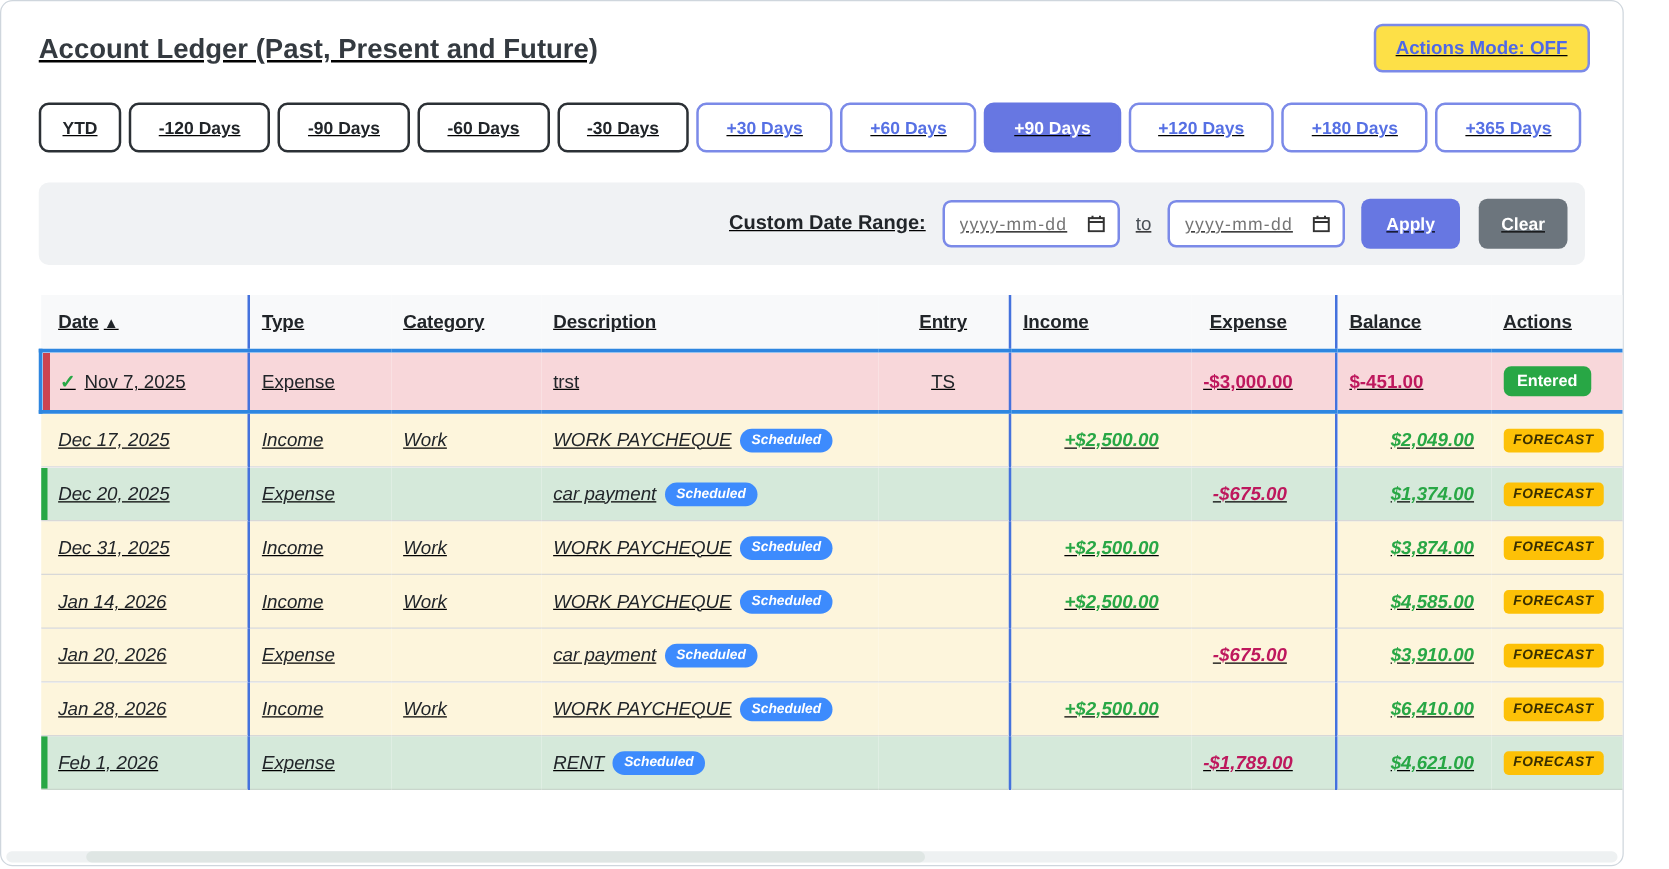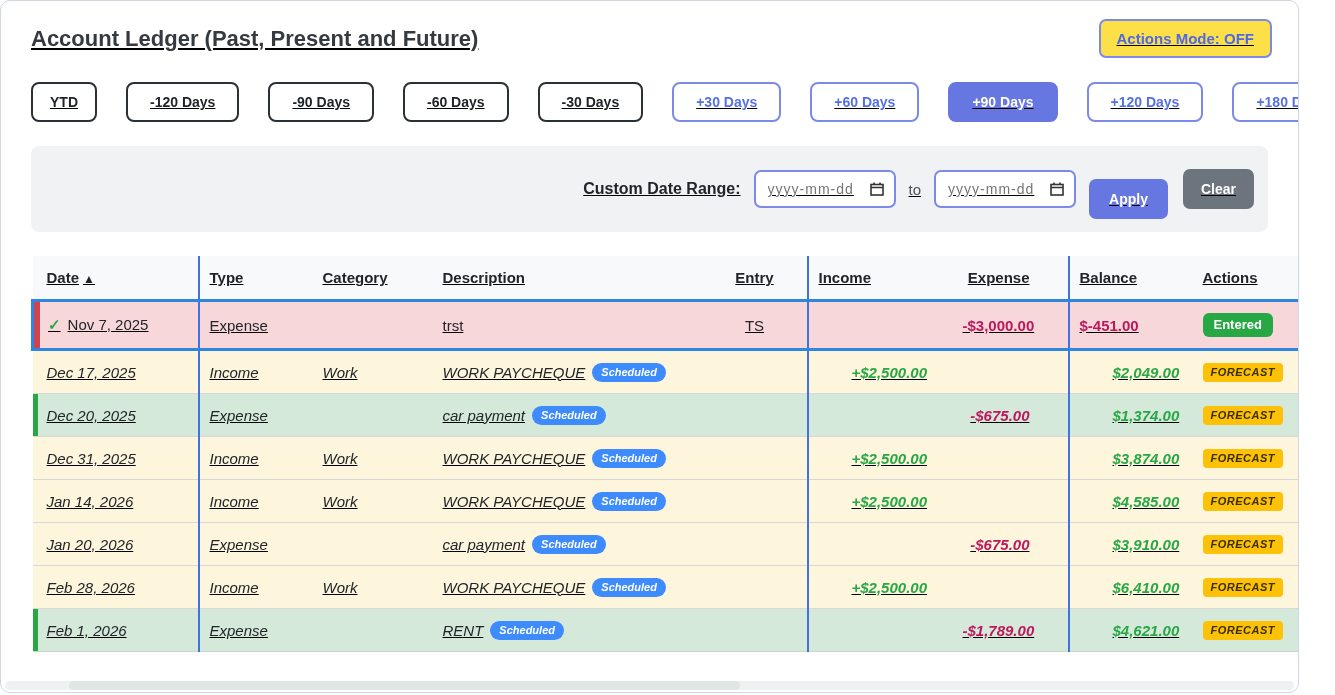--- a/index.html
+++ b/index.html
@@ -5,35 +5,35 @@
   html,body{margin:0;padding:0;background:#fff;}
   body{font-family:"Liberation Sans",sans-serif;width:1335px;height:695px;}
   .card{position:relative;width:1299px;height:693px;box-sizing:border-box;border:1px solid #cfd6dd;border-radius:10px;background:#fff;overflow:hidden;text-decoration:underline;}
 
   
   .topbar{display:flex;justify-content:space-between;align-items:center;padding:18px 26px 0 30px;}
   .page-title{font-size:22px;font-weight:bold;color:#343a40;margin:0;}
   .actions-mode{background:#fde047;border:2px solid #7b8ae8;color:#4e68e8;font-weight:bold;font-size:15px;padding:9px 16px;border-radius:7px;cursor:pointer;font-family:inherit;}
 
   
-  .ranges{display:flex;gap:29px;padding:24px 30px 0 30px;}
+  .ranges{display:flex;gap:6px;padding:24px 30px 0 30px;}
   .btn{font-family:inherit;font-weight:bold;font-size:14px;border-radius:8px;padding:10px 22px;cursor:pointer;background:#fff;white-space:nowrap;}
   .btn-ytd{padding:10px 17px;}
   .btn-past{border:2px solid #2b3035;color:#212529;}
   .btn-future{border:2px solid #7b8ae8;color:#5670e4;}
   .btn-selected{background:#6777e2;border:2px solid #6777e2;color:#fff;}
 
   
   .custom-range{margin:24px 30px 0 30px;background:#f0f2f4;border-radius:8px;display:flex;align-items:center;gap:13px;padding:13px 14px;justify-content:flex-end;}
   .cr-label{font-weight:bold;font-size:16px;color:#212529;}
   .date-field{display:flex;align-items:center;background:#fff;border:2px solid #7b8ae8;border-radius:7px;padding:8px 10px;}
   .date-field input{border:none;outline:none;width:96px;font-size:14px;color:#444;font-family:inherit;letter-spacing:1px;background:transparent;}
   .cal-btn{background:none;border:none;padding:0;margin-left:4px;cursor:pointer;line-height:0;}
   .to-label{color:#495057;font-size:15px;}
-  .btn-apply{background:#6777e2;color:#fff;border:none;border-radius:7px;font-weight:bold;font-size:14px;padding:12px 20px;font-family:inherit;cursor:pointer;margin-top:20px;}
+  .btn-apply{background:#6777e2;color:#fff;border:none;border-radius:7px;font-weight:bold;font-size:14px;padding:12px 20px;font-family:inherit;cursor:pointer;}
   .btn-clear{background:#6c757d;color:#fff;border:none;border-radius:7px;font-weight:bold;font-size:14px;padding:12px 18px;font-family:inherit;cursor:pointer;margin-left:2px;}
 
   
   table{border-collapse:collapse;margin:24px 30px 0 30px;width:1275px;table-layout:fixed;font-size:15px;color:#212529;}
   thead th{background:#f8f9fa;text-align:left;font-weight:bold;padding:13px 10px;}
   th.c-date{padding-left:14px;}
   .sep{border-right:2px solid #4472dd;}
   tbody td{padding:11px 10px;overflow:hidden;white-space:nowrap;}
   tbody tr{border-top:1px solid #d8d8d8;}
   tbody tr:last-child{border-bottom:1px solid #c9d6cc;}
@@ -207,21 +207,21 @@
         <td></td>
         <td><span>car payment</span><span class="badge-sched">Scheduled</span></td>
         <td class="c-entry sep"></td>
         <td class="amt-pos"></td>
         <td class="c-expense sep amt-neg">-$675.00</td>
         <td class="amt-pos">$3,910.00</td>
         <td><span class="badge-forecast">FORECAST</span></td>
       </tr>
 
       <tr class="yellow forecast-row">
-        <td class="c-date sep">Feb 28, 2026</td>
+        <td class="c-date sep">Jan 28, 2026</td>
         <td>Income</td>
         <td>Work</td>
         <td><span>WORK PAYCHEQUE</span><span class="badge-sched">Scheduled</span></td>
         <td class="c-entry sep"></td>
         <td class="amt-pos">+$2,500.00</td>
         <td class="c-expense sep amt-neg"></td>
         <td class="amt-pos">$6,410.00</td>
         <td><span class="badge-forecast">FORECAST</span></td>
       </tr>
 

